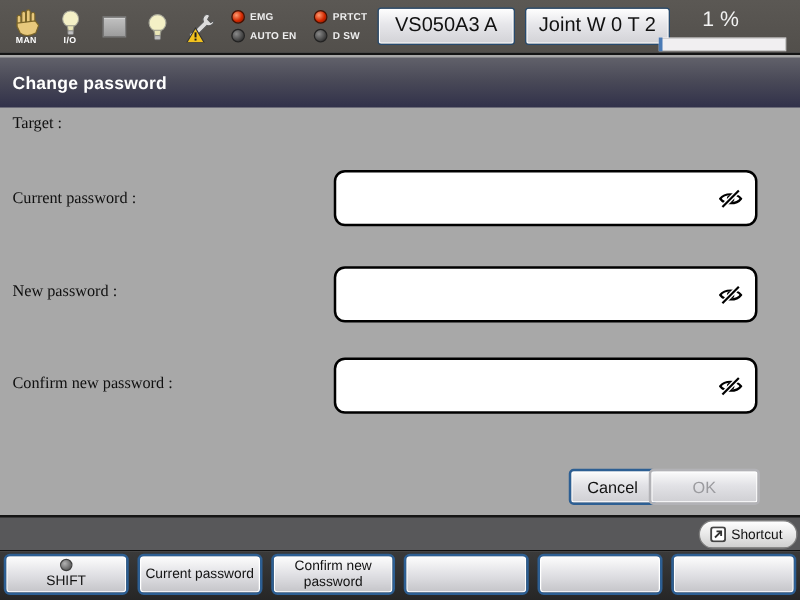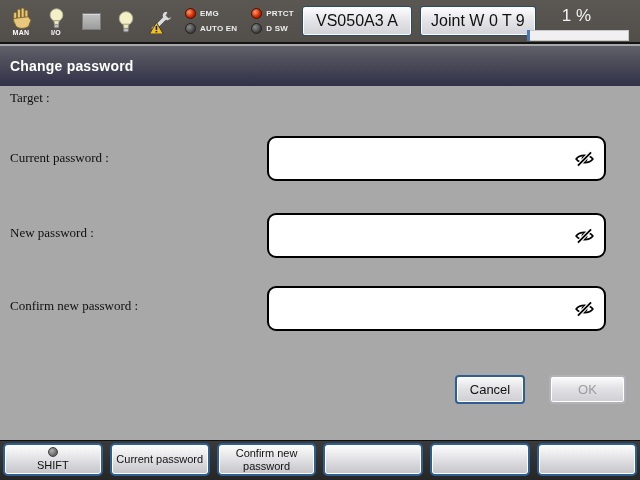--- a/index.html
+++ b/index.html
@@ -59,21 +59,21 @@
     position:absolute;right:7px;top:50%;transform:translateY(-50%);
     width:26px;height:26px;border:none;background:transparent;padding:0;cursor:pointer;
     display:flex;align-items:center;justify-content:center;
   }
   .dlg-btn{
     position:absolute;top:375px;height:29px;border-radius:4px;box-sizing:border-box;
     font-size:13px;font-family:inherit;cursor:pointer;
     background:linear-gradient(#fcfcfc,#e2e2e6 45%,#cfcfd3);
   }
   .dlg-btn.cancel{left:455px;width:70px;border:2px solid #2d5f93;box-shadow:inset 0 0 0 1px #fff;color:#111;}
-  .dlg-btn.ok{left:549px;width:77px;border:2px solid #b2b2b6;box-shadow:inset 0 0 0 1px #fff;color:#9b9b9f;}
+  .dlg-btn.ok{left:519px;width:89px;border:2px solid #b2b2b6;box-shadow:inset 0 0 0 1px #fff;color:#9b9b9f;}
   
   .shortcutbar{
     position:absolute;top:412px;left:0;right:0;height:28px;
     background:#58585a;border-top:2px solid #151515;box-sizing:border-box;
   }
   .shortcut-btn{
     position:absolute;right:2px;top:2px;height:23px;border-radius:12px;
     padding:0 11px 0 8px;border:1px solid #7f7f7f;cursor:pointer;
     background:linear-gradient(#ffffff,#e8e8e8 50%,#cfcfcf);
     display:flex;align-items:center;gap:4px;font-size:11px;color:#111;font-family:inherit;
@@ -171,21 +171,21 @@
         <span class="led led-off"></span>
         <span class="ind-label">AUTO EN</span>
       </div>
       <div class="ind">
         <span class="led led-off"></span>
         <span class="ind-label">D SW</span>
       </div>
     </div>
 
     <button class="tb-btn robot">VS050A3 A</button>
-    <button class="tb-btn coord">Joint W 0 T 9</button>
+    <button class="tb-btn coord">Joint W 0 T 2</button>
 
     <div class="speed">
       <div class="speed-label">1 %</div>
       <div class="speed-track">
         <div class="speed-fill" style="width: 3%;"></div>
       </div>
     </div>
   </div>
 
   <div class="titlebar">
@@ -235,20 +235,31 @@
           <line x1="19.5" y1="1.5" x2="4.5" y2="16.5" stroke="#fff" stroke-width="4.5"></line>
           <line x1="19.5" y1="1.5" x2="4.5" y2="16.5" stroke="#000" stroke-width="2"></line>
         </svg>
       </span>
     </button>
   </div>
 
   <button class="dlg-btn cancel">Cancel</button>
   <button class="dlg-btn ok" disabled="">OK</button>
 
+  <div class="shortcutbar">
+    <button class="shortcut-btn">
+      <span>
+        <svg viewBox="0 0 14 14" width="13" height="13">
+          <rect x="1" y="1" width="12" height="12" rx="2" fill="#fff" stroke="#444" stroke-width="1.6"></rect>
+          <path d="M4.3 9.7 L9 5 M5.6 4.4 L9.6 4.4 L9.6 8.4" fill="none" stroke="#333" stroke-width="1.6"></path>
+        </svg>
+      </span>
+      <span>Shortcut</span>
+    </button>
+  </div>
 
   <div class="fnrow">
     <button class="fn-btn">
       <span class="fn-led"></span>
       <span>SHIFT</span>
     </button>
     <button class="fn-btn">
       <span>Current password</span>
     </button>
     <button class="fn-btn">

